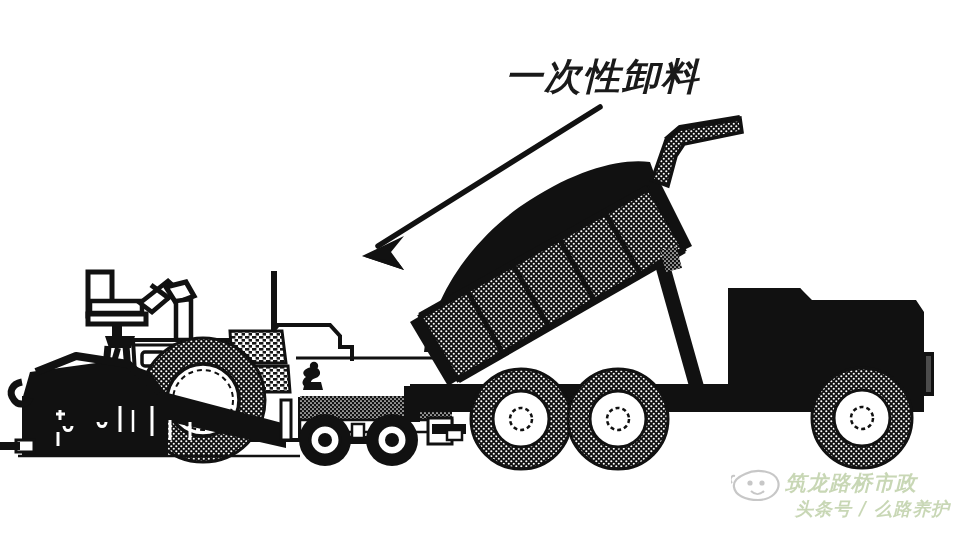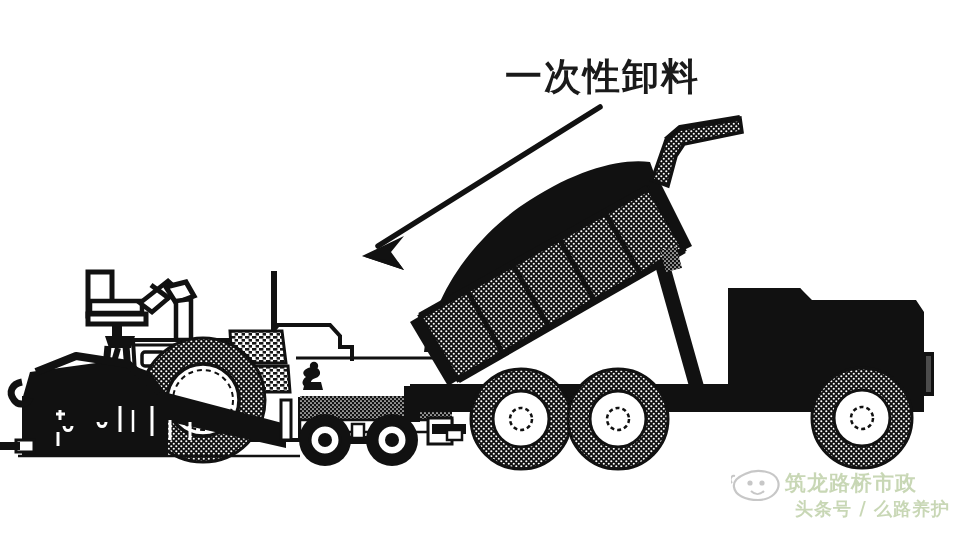--- a/index.html
+++ b/index.html
@@ -10,20 +10,21 @@
   }
   body {
     font-family: "Liberation Sans", sans-serif;
   }
   #stage {
     position: relative;
     width: 962px;
     height: 535px;
     background: #ffffff;
     overflow: hidden;
+    font-style: italic;
   }
   #scene {
     position: absolute;
     left: 0;
     top: 0;
     width: 962px;
     height: 535px;
   }
   .anno-title {
     position: absolute;

